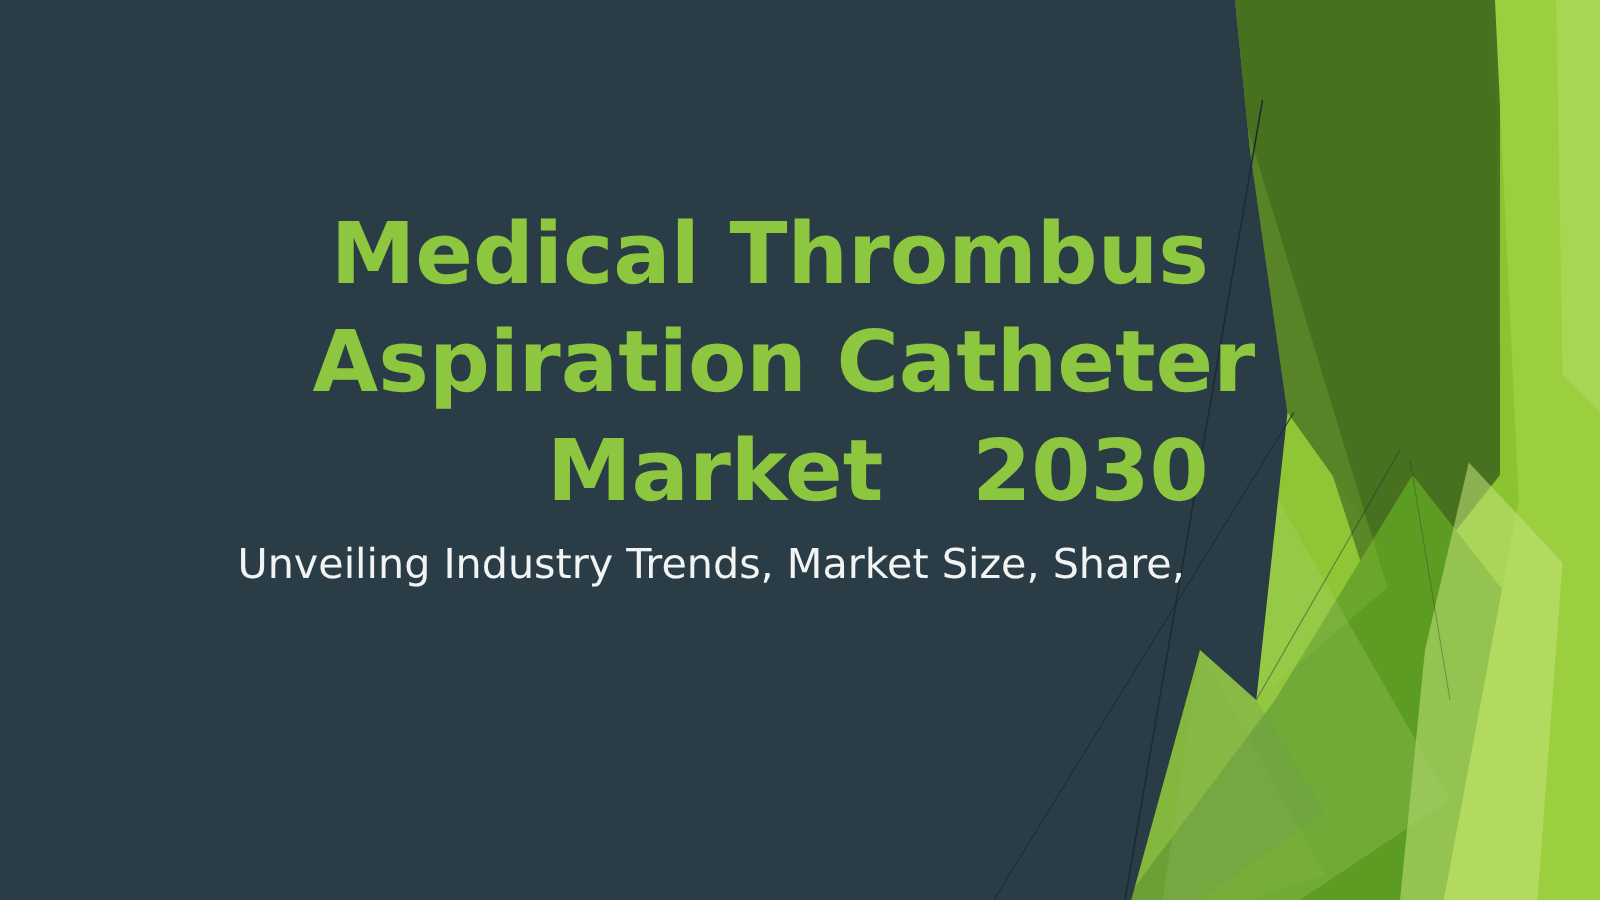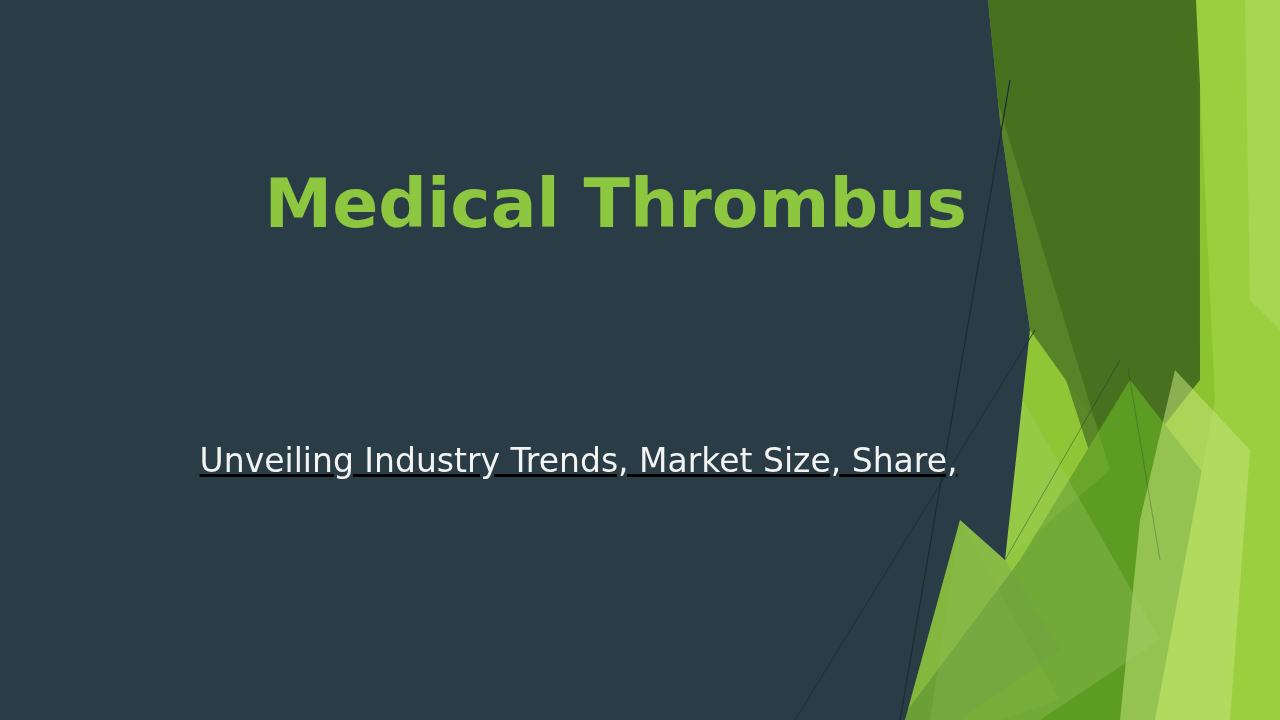--- a/index.html
+++ b/index.html
@@ -42,24 +42,23 @@
     color: #8dc63f;
     font-size: 68px;
     font-weight: bold;
     line-height: 87px;
     letter-spacing: 0px;
     white-space: pre;
   }
   #subtitle-block {
     position: absolute;
     left: 190px;
-    top: 438px;
+    top: 428px;
     width: 777px;
-    text-align: center;
-    text-decoration: underline;
+    text-align: left;
   }
   .subtitle-line {
     display: block;
     color: #f2f4f3;
     font-size: 33px;
     font-weight: normal;
     line-height: 46px;
     white-space: pre;
   }
 </style>
@@ -101,20 +100,22 @@
     <line x1="1010" y1="80" x2="900" y2="720" stroke="#1c2b33" stroke-width="1.2"></line>
     <line x1="1035" y1="330" x2="795" y2="720" stroke="#1c2b33" stroke-width="1" opacity="0.85"></line>
     <line x1="1120" y1="360" x2="1005" y2="560" stroke="#1c2b33" stroke-width="0.9" opacity="0.45"></line>
     <line x1="1128" y1="368" x2="1160" y2="560" stroke="#1c2b33" stroke-width="0.8" opacity="0.35"></line>
   </svg>
 
   <div id="text-layer">
 
     <div id="title-block">
       <span class="title-line">Medical Thrombus</span>
+      <span class="title-line">Aspiration Catheter</span>
+      <span class="title-line">Market   2030</span>
     </div>
 
     <div id="subtitle-block">
       <span class="subtitle-line">Unveiling Industry Trends, Market Size, Share,</span>
     </div>
 
   </div>
 </div>
 
 </body></html>

